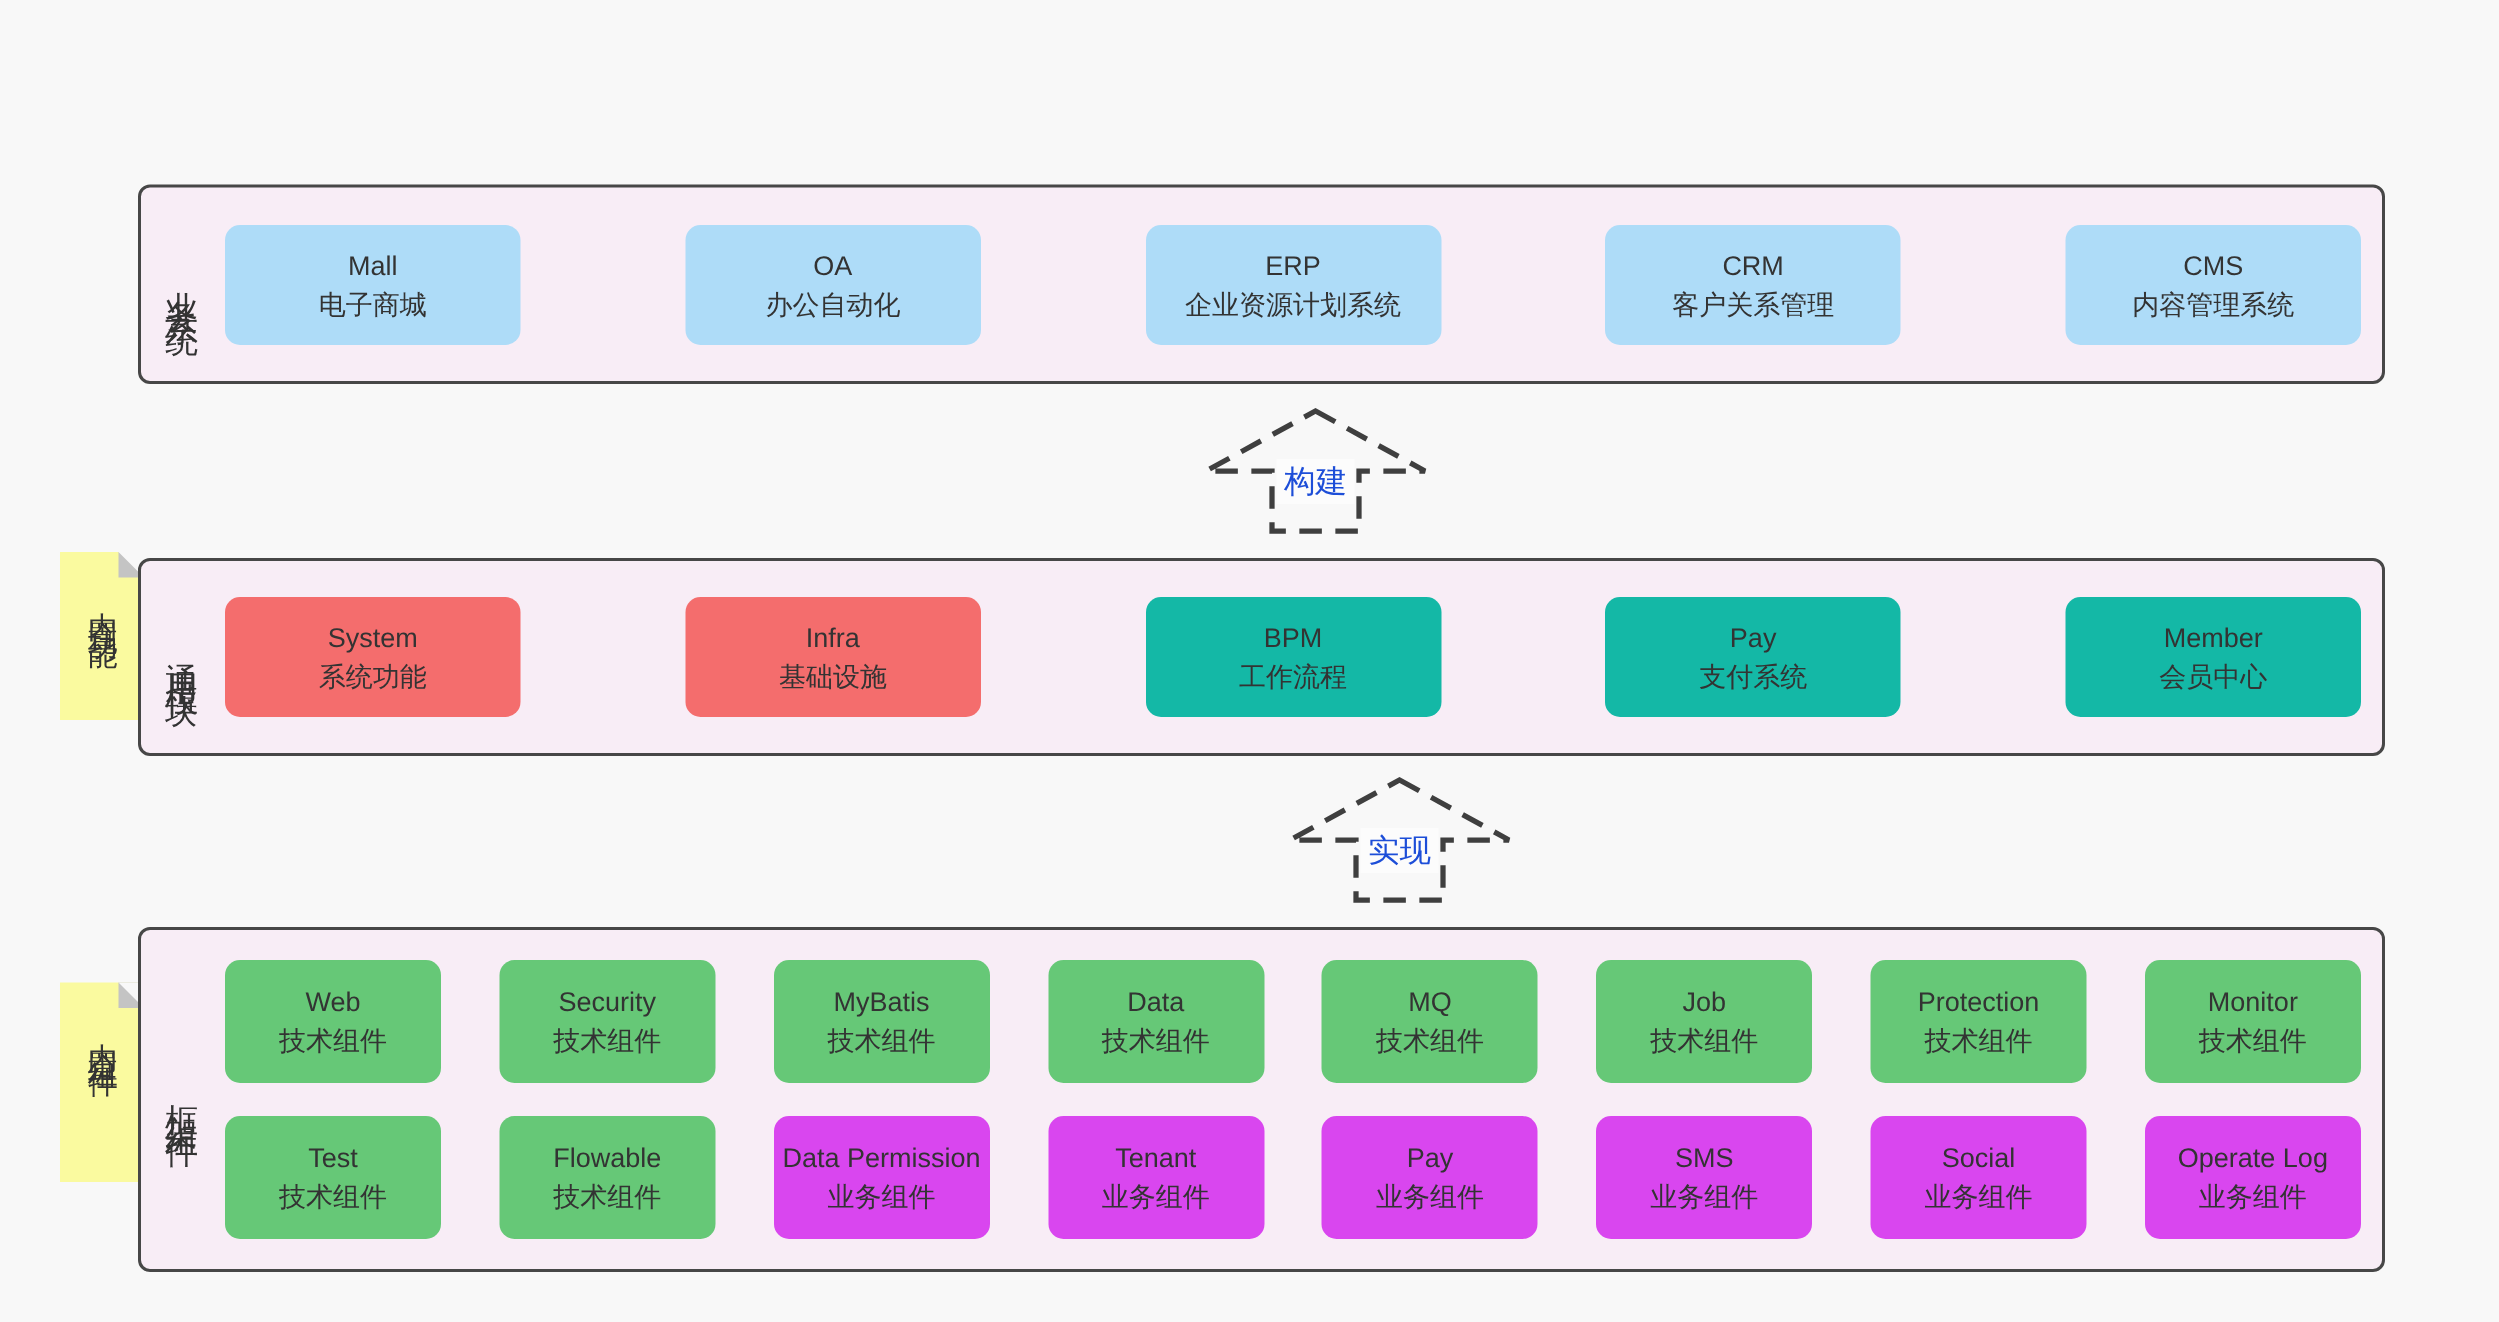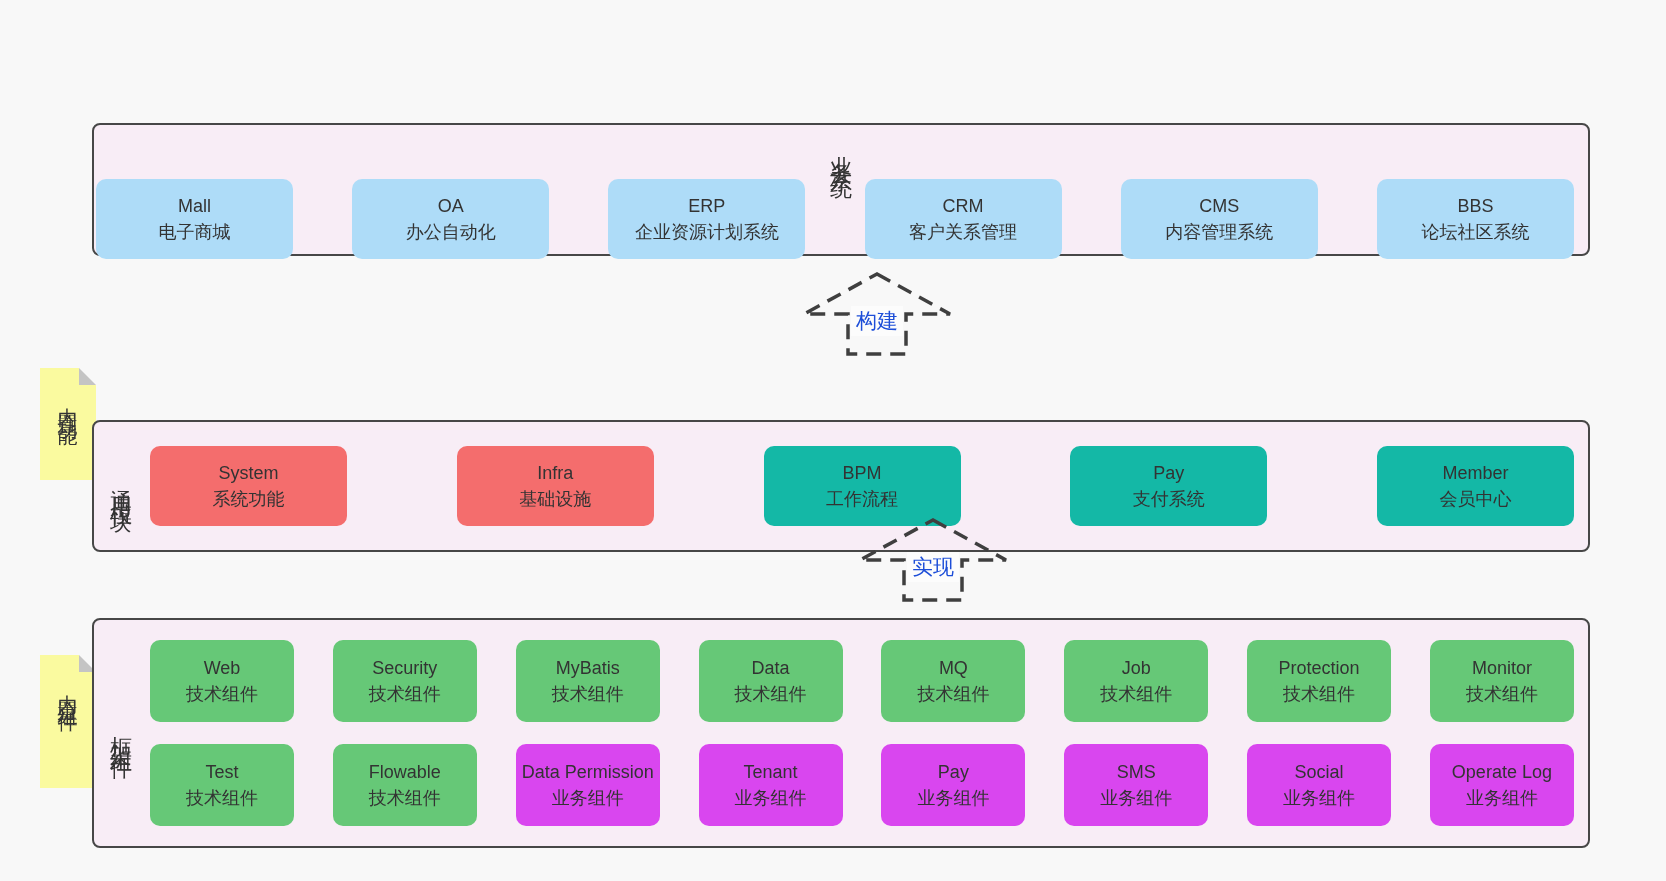--- a/index.html
+++ b/index.html
@@ -6,22 +6,22 @@
   body{
     width:1666px;height:881px;position:relative;overflow:hidden;
     background:#f8f8f8;color:#333;
     font-family:"Liberation Sans","DejaVu Sans",sans-serif;
   }
   .layer{
     position:absolute;left:92px;width:1498px;box-sizing:border-box;
     background:#f8edf6;border:2.5px solid #474747;border-radius:8px;
     display:flex;z-index:1;
   }
-  #layer-business{top:123px;height:133px;flex-direction:column;}
-  #layer-modules{top:372px;height:132px;margin-top:48px;}
+  #layer-business{top:123px;height:133px;}
+  #layer-modules{top:372px;height:132px;}
   #layer-components{top:618px;height:230px;}
   .side-label{flex:0 0 54px;display:flex;align-items:center;justify-content:center;font-size:22px;}
   .vtext{writing-mode:vertical-rl;text-orientation:upright;letter-spacing:7px;line-height:1;}
   .row{flex:1;display:flex;align-items:center;justify-content:space-between;padding:0 14px 0 2px;}
   .col{flex:1;display:flex;flex-direction:column;justify-content:center;gap:22px;padding:0 14px 0 2px;}
   .row8{display:flex;justify-content:space-between;}
   .box{
     border-radius:10px;display:flex;flex-direction:column;align-items:center;justify-content:center;
     text-align:center;font-size:18px;line-height:26px;box-sizing:border-box;padding:2px 4px;
   }
@@ -75,24 +75,20 @@
       <span>企业资源计划系统</span>
     </div>
     <div class="box w6 blue">
       <span>CRM</span>
       <span>客户关系管理</span>
     </div>
     <div class="box w6 blue">
       <span>CMS</span>
       <span>内容管理系统</span>
     </div>
-    <div class="box w6 blue">
-      <span>BBS</span>
-      <span>论坛社区系统</span>
-    </div>
   </div>
 </div>
 
 <div class="arrow" id="arrow-build">
   <svg viewBox="0 0 150 84">
     <path d="M75 2 L148 42 L104 42 L104 82 L46 82 L46 42 L2 42 Z" fill="none" stroke="#3f3f3f" stroke-width="3.5" stroke-dasharray="15 9"></path>
   </svg>
   <div class="arrow-label">构建</div>
 </div>
 

